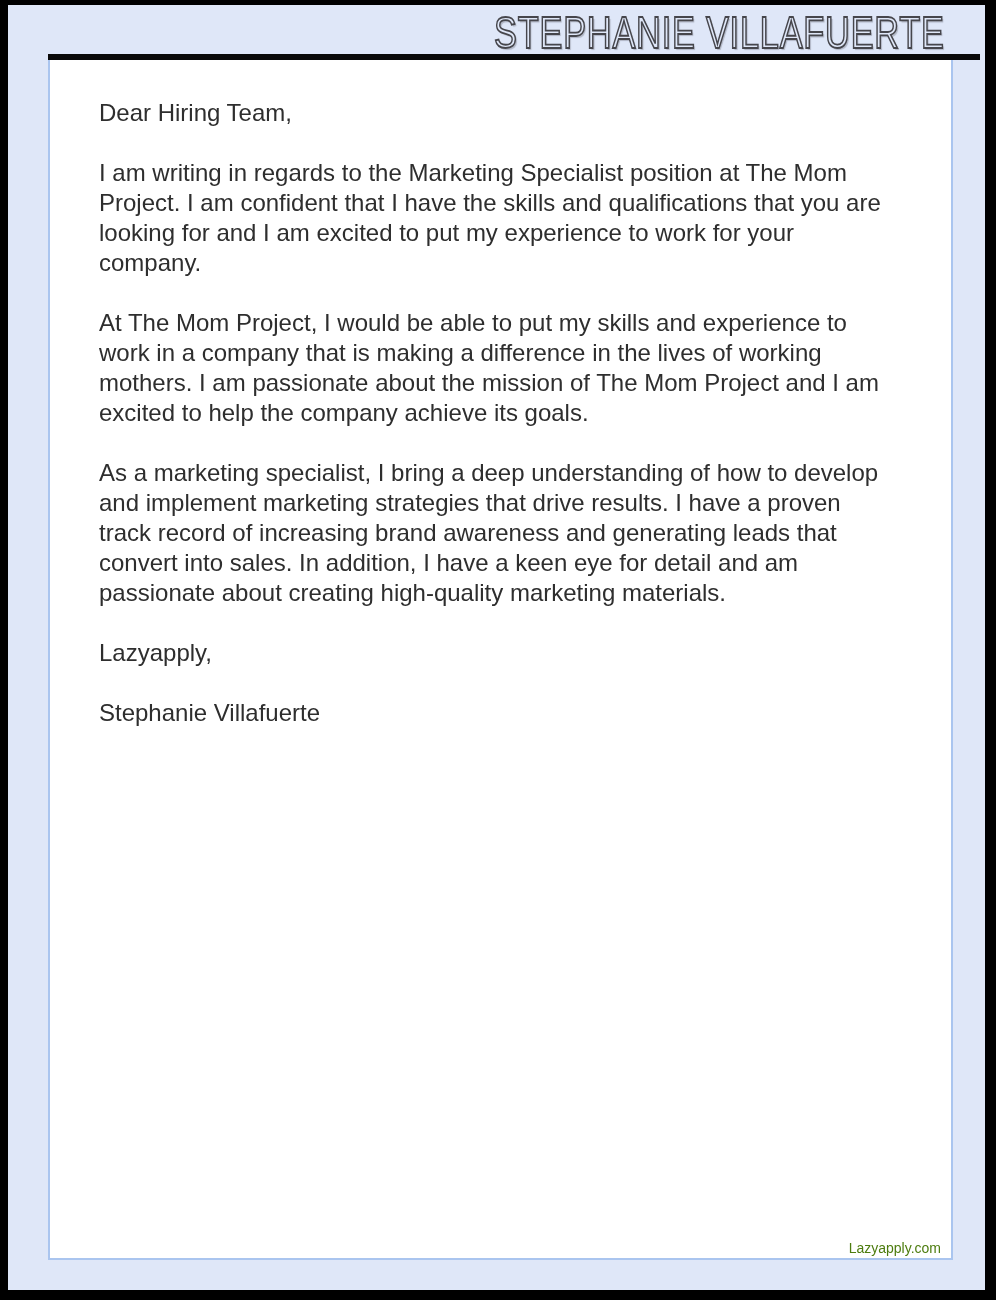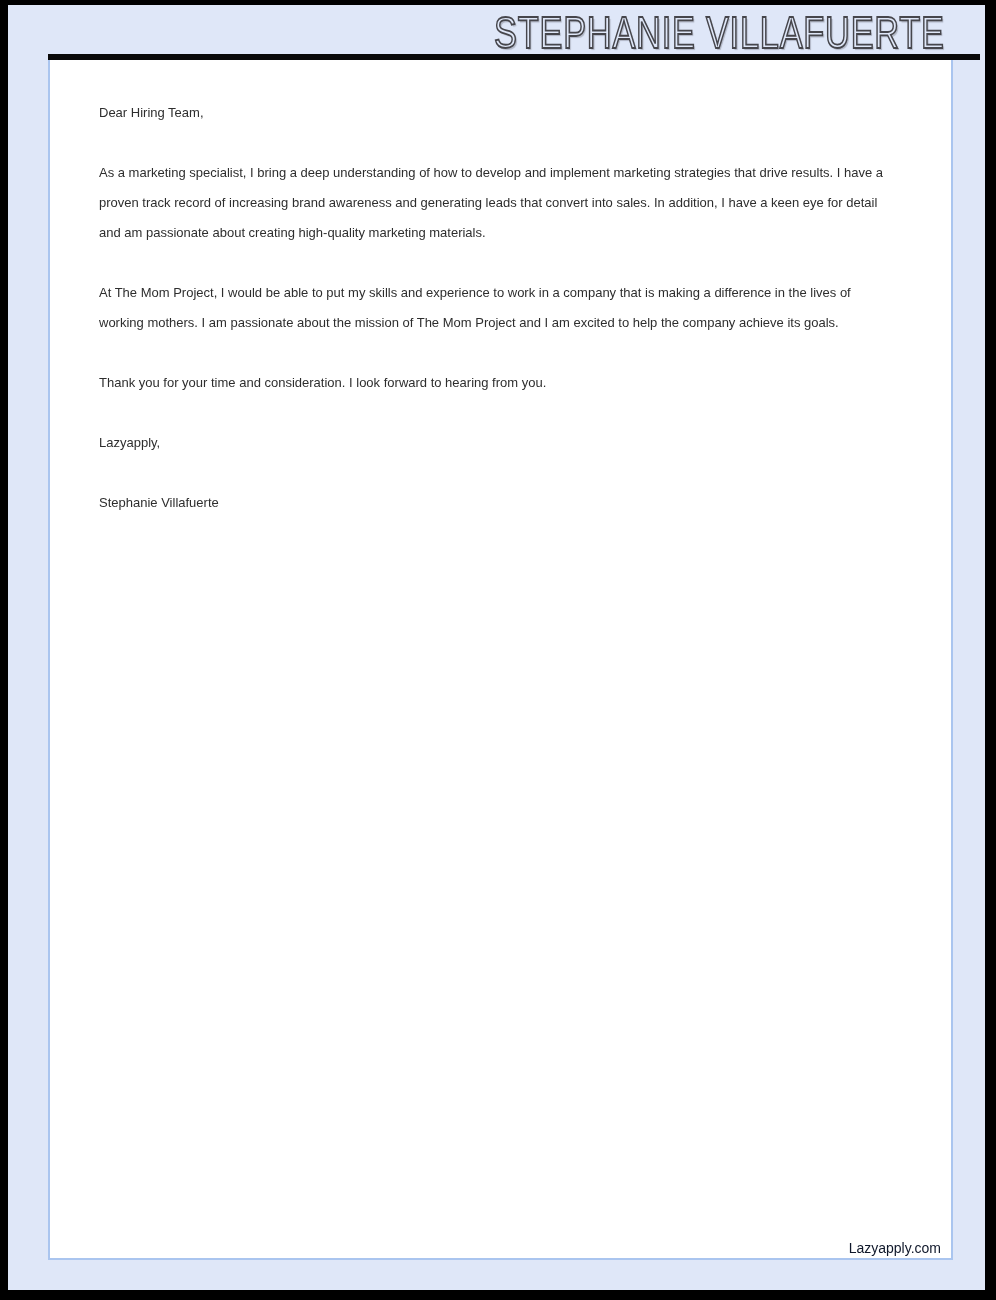--- a/index.html
+++ b/index.html
@@ -55,58 +55,58 @@
     left: 40px;
     width: 905px;
     height: 1200px;
     background: #ffffff;
     border: 2px solid #aac5ef;
     border-top: none;
     padding: 38px 55px 0 49px;
   }
 
   .letter-body p {
-    font-size: 13px;
+    font-size: 24px;
     line-height: 30px;
     color: #2e2e2e;
     margin-top: 30px;
   }
   .letter-body p.salutation { margin-top: 0; }
   .letter-body p.letter-date {
     margin-top: 9px;
     color: #1e80f3;
   }
 
   .branding {
     position: absolute;
     bottom: 1px;
     right: 10px;
     font-size: 14px;
     line-height: 18px;
-    color: #0f172a;
+    color: #4d7c0f;
   }
 </style>
 </head>
 <body>
 
 <div class="page-frame">
   <div class="page-background">
 
     <div class="header-name">
       <span class="squeeze">STEPHANIE VILLAFUERTE</span>
     </div>
 
     <div class="header-underline"></div>
 
     <div class="letter-card">
       <div class="letter-body">
         <p class="salutation">Dear Hiring Team,</p>
+        <p>I am writing in regards to the Marketing Specialist position at The Mom Project. I am confident that I have the skills and qualifications that you are looking for and I am excited to put my experience to work for your company.</p>
+        <p>At The Mom Project, I would be able to put my skills and experience to work in a company that is making a difference in the lives of working mothers. I am passionate about the mission of The Mom Project and I am excited to help the company achieve its goals.</p>
         <p>As a marketing specialist, I bring a deep understanding of how to develop and implement marketing strategies that drive results. I have a proven track record of increasing brand awareness and generating leads that convert into sales. In addition, I have a keen eye for detail and am passionate about creating high-quality marketing materials.</p>
-        <p>At The Mom Project, I would be able to put my skills and experience to work in a company that is making a difference in the lives of working mothers. I am passionate about the mission of The Mom Project and I am excited to help the company achieve its goals.</p>
-        <p>Thank you for your time and consideration. I look forward to hearing from you.</p>
         <p class="closing">Lazyapply,</p>
         <p class="signature">Stephanie Villafuerte</p>
       </div>
       <div class="branding">Lazyapply.com</div>
     </div>
 
   </div>
 </div>
 
 </body></html>

